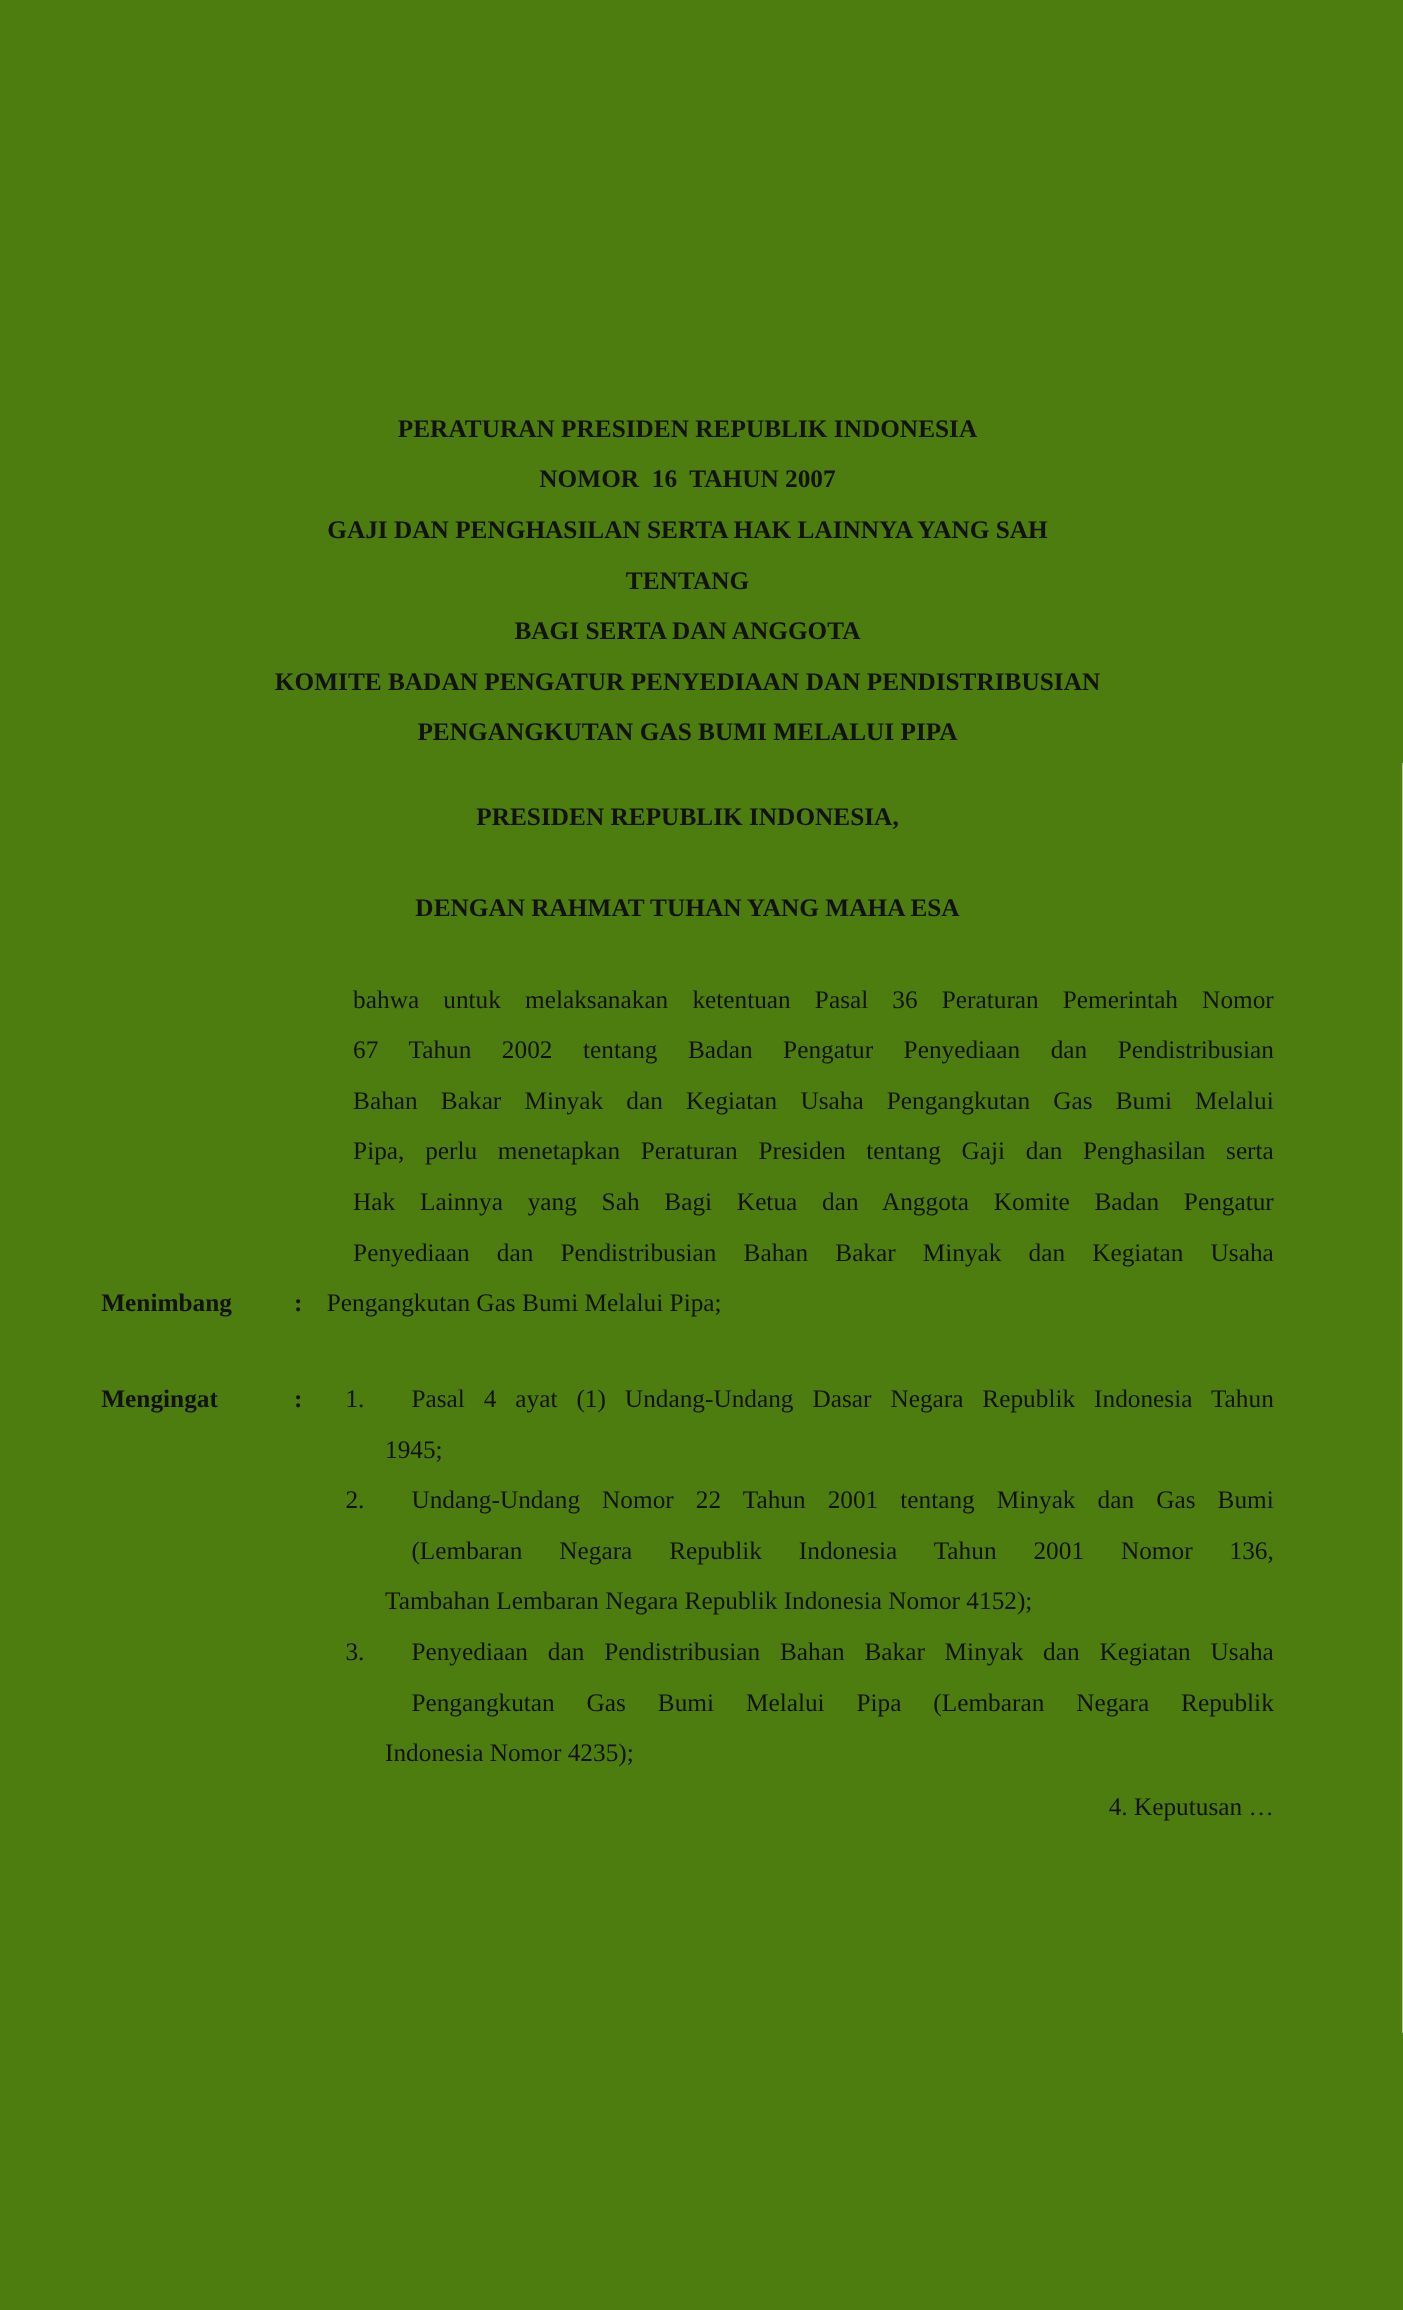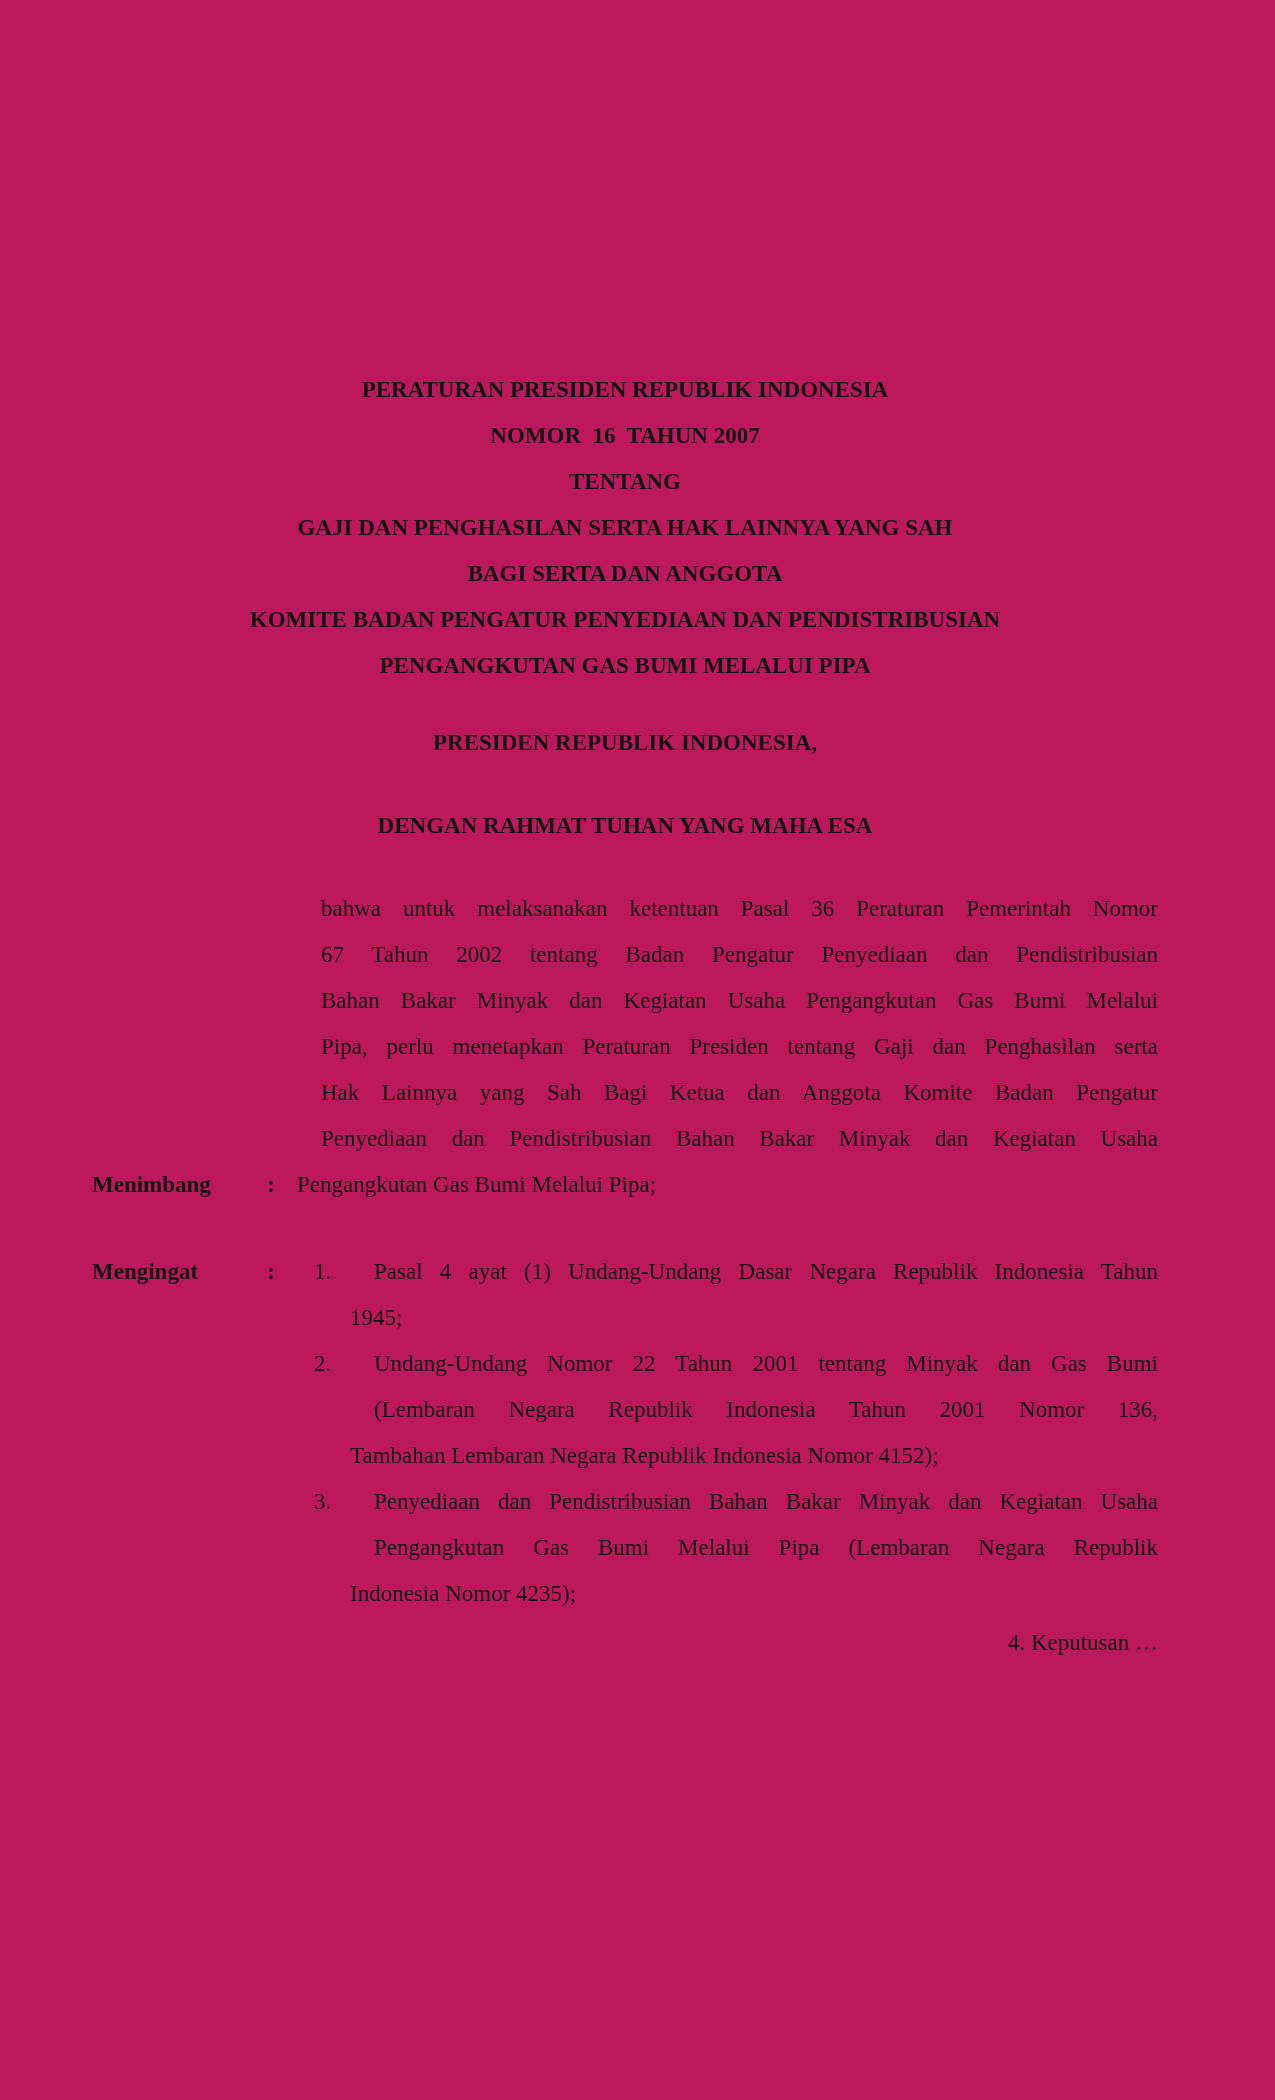--- a/index.html
+++ b/index.html
@@ -1,19 +1,19 @@
 <!DOCTYPE html>
 <html><head>
 <meta charset="utf-8">
 <style>
   html,body{margin:0;padding:0;background:#ffffff;}
   .page{
     position:relative;
     width:1275px;height:2100px;
-    background:#be185d;
+    background:#4d7c0f;
     box-sizing:border-box;
     padding:367px 117px 0 92px;
     font-family:"Liberation Serif","DejaVu Serif",serif;
     font-size:23px;
     line-height:46px;
     color:#121212;
     overflow:hidden;
   }
   .title-block{text-align:center;}
   .tl{font-weight:700;white-space:pre-wrap;}
@@ -37,22 +37,22 @@
   .catchword{text-align:right;margin-top:3px;}
 </style>
 </head>
 <body>
 
 <div class="page">
 
   <header class="title-block">
     <div class="tl">PERATURAN PRESIDEN REPUBLIK INDONESIA</div>
     <div class="tl">NOMOR  16  TAHUN 2007</div>
+    <div class="tl">GAJI DAN PENGHASILAN SERTA HAK LAINNYA YANG SAH</div>
     <div class="tl">TENTANG</div>
-    <div class="tl">GAJI DAN PENGHASILAN SERTA HAK LAINNYA YANG SAH</div>
     <div class="tl">BAGI SERTA DAN ANGGOTA</div>
     <div class="tl">KOMITE BADAN PENGATUR PENYEDIAAN DAN PENDISTRIBUSIAN</div>
     <div class="tl">PENGANGKUTAN GAS BUMI MELALUI PIPA</div>
   </header>
 
   <div class="center-line issuer">PRESIDEN REPUBLIK INDONESIA,</div>
   <div class="center-line invocation">DENGAN RAHMAT TUHAN YANG MAHA ESA</div>
 
   <section class="clause clause-menimbang">
     <div class="clause-label">

